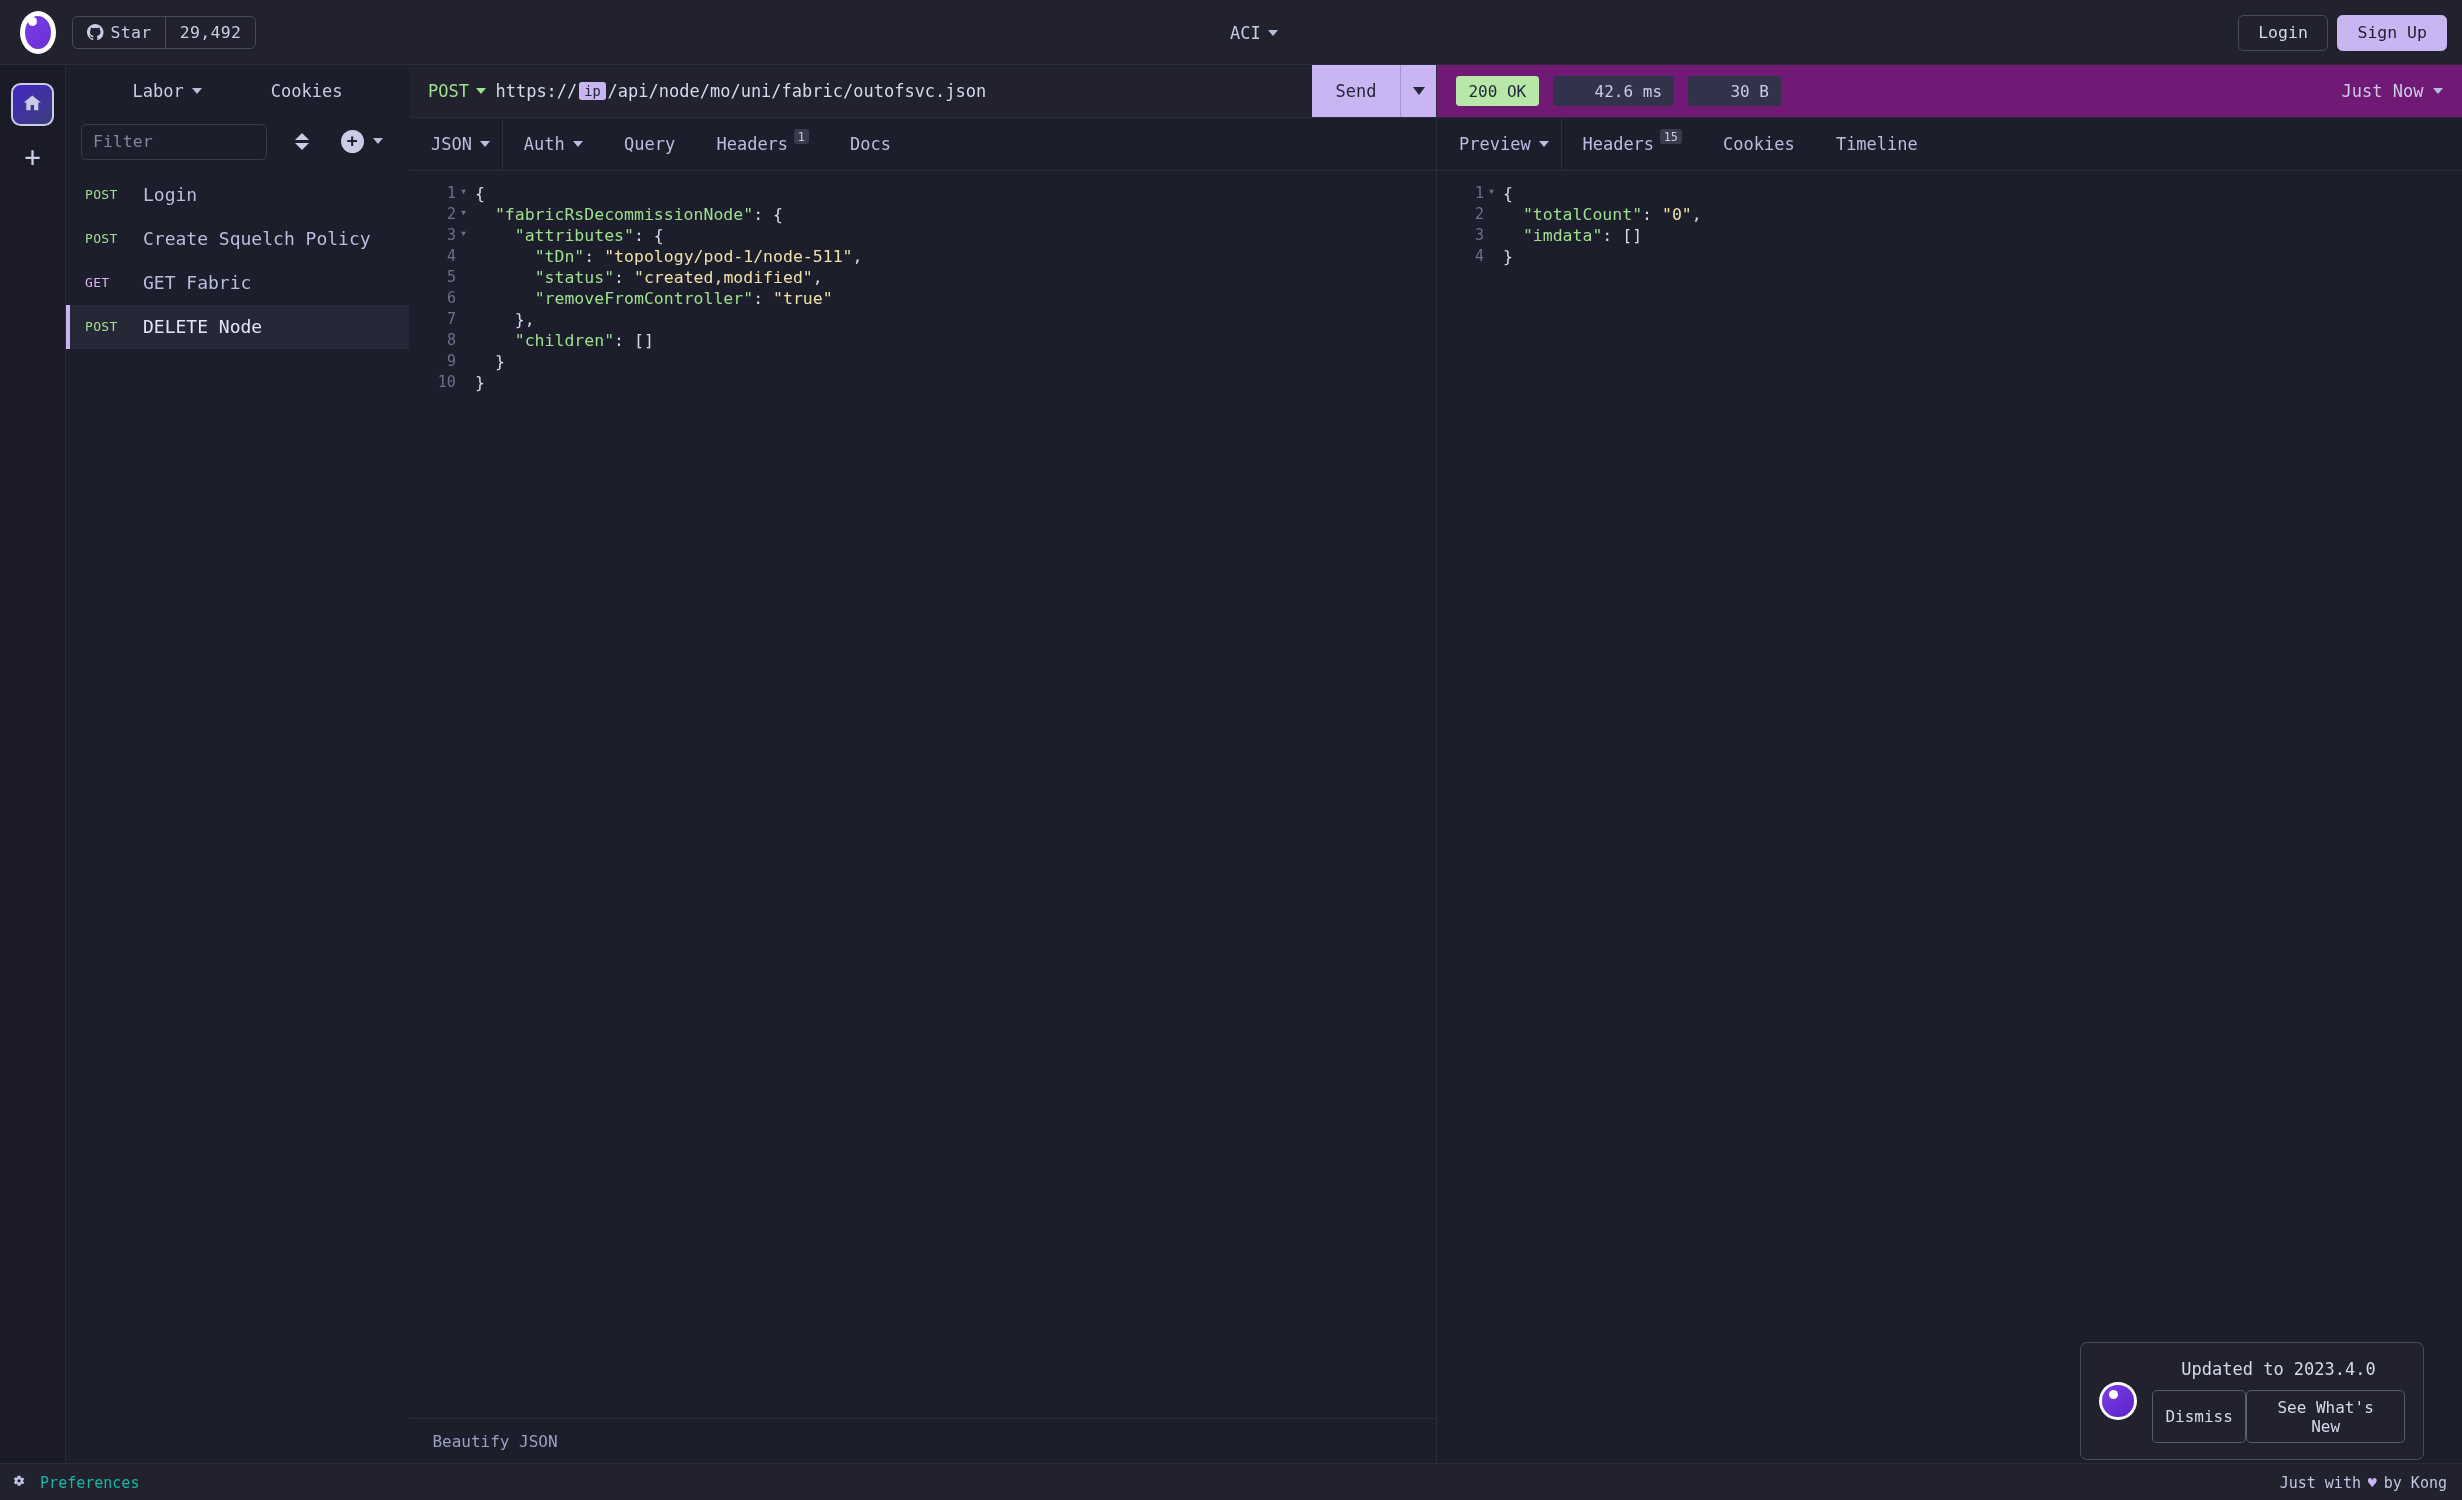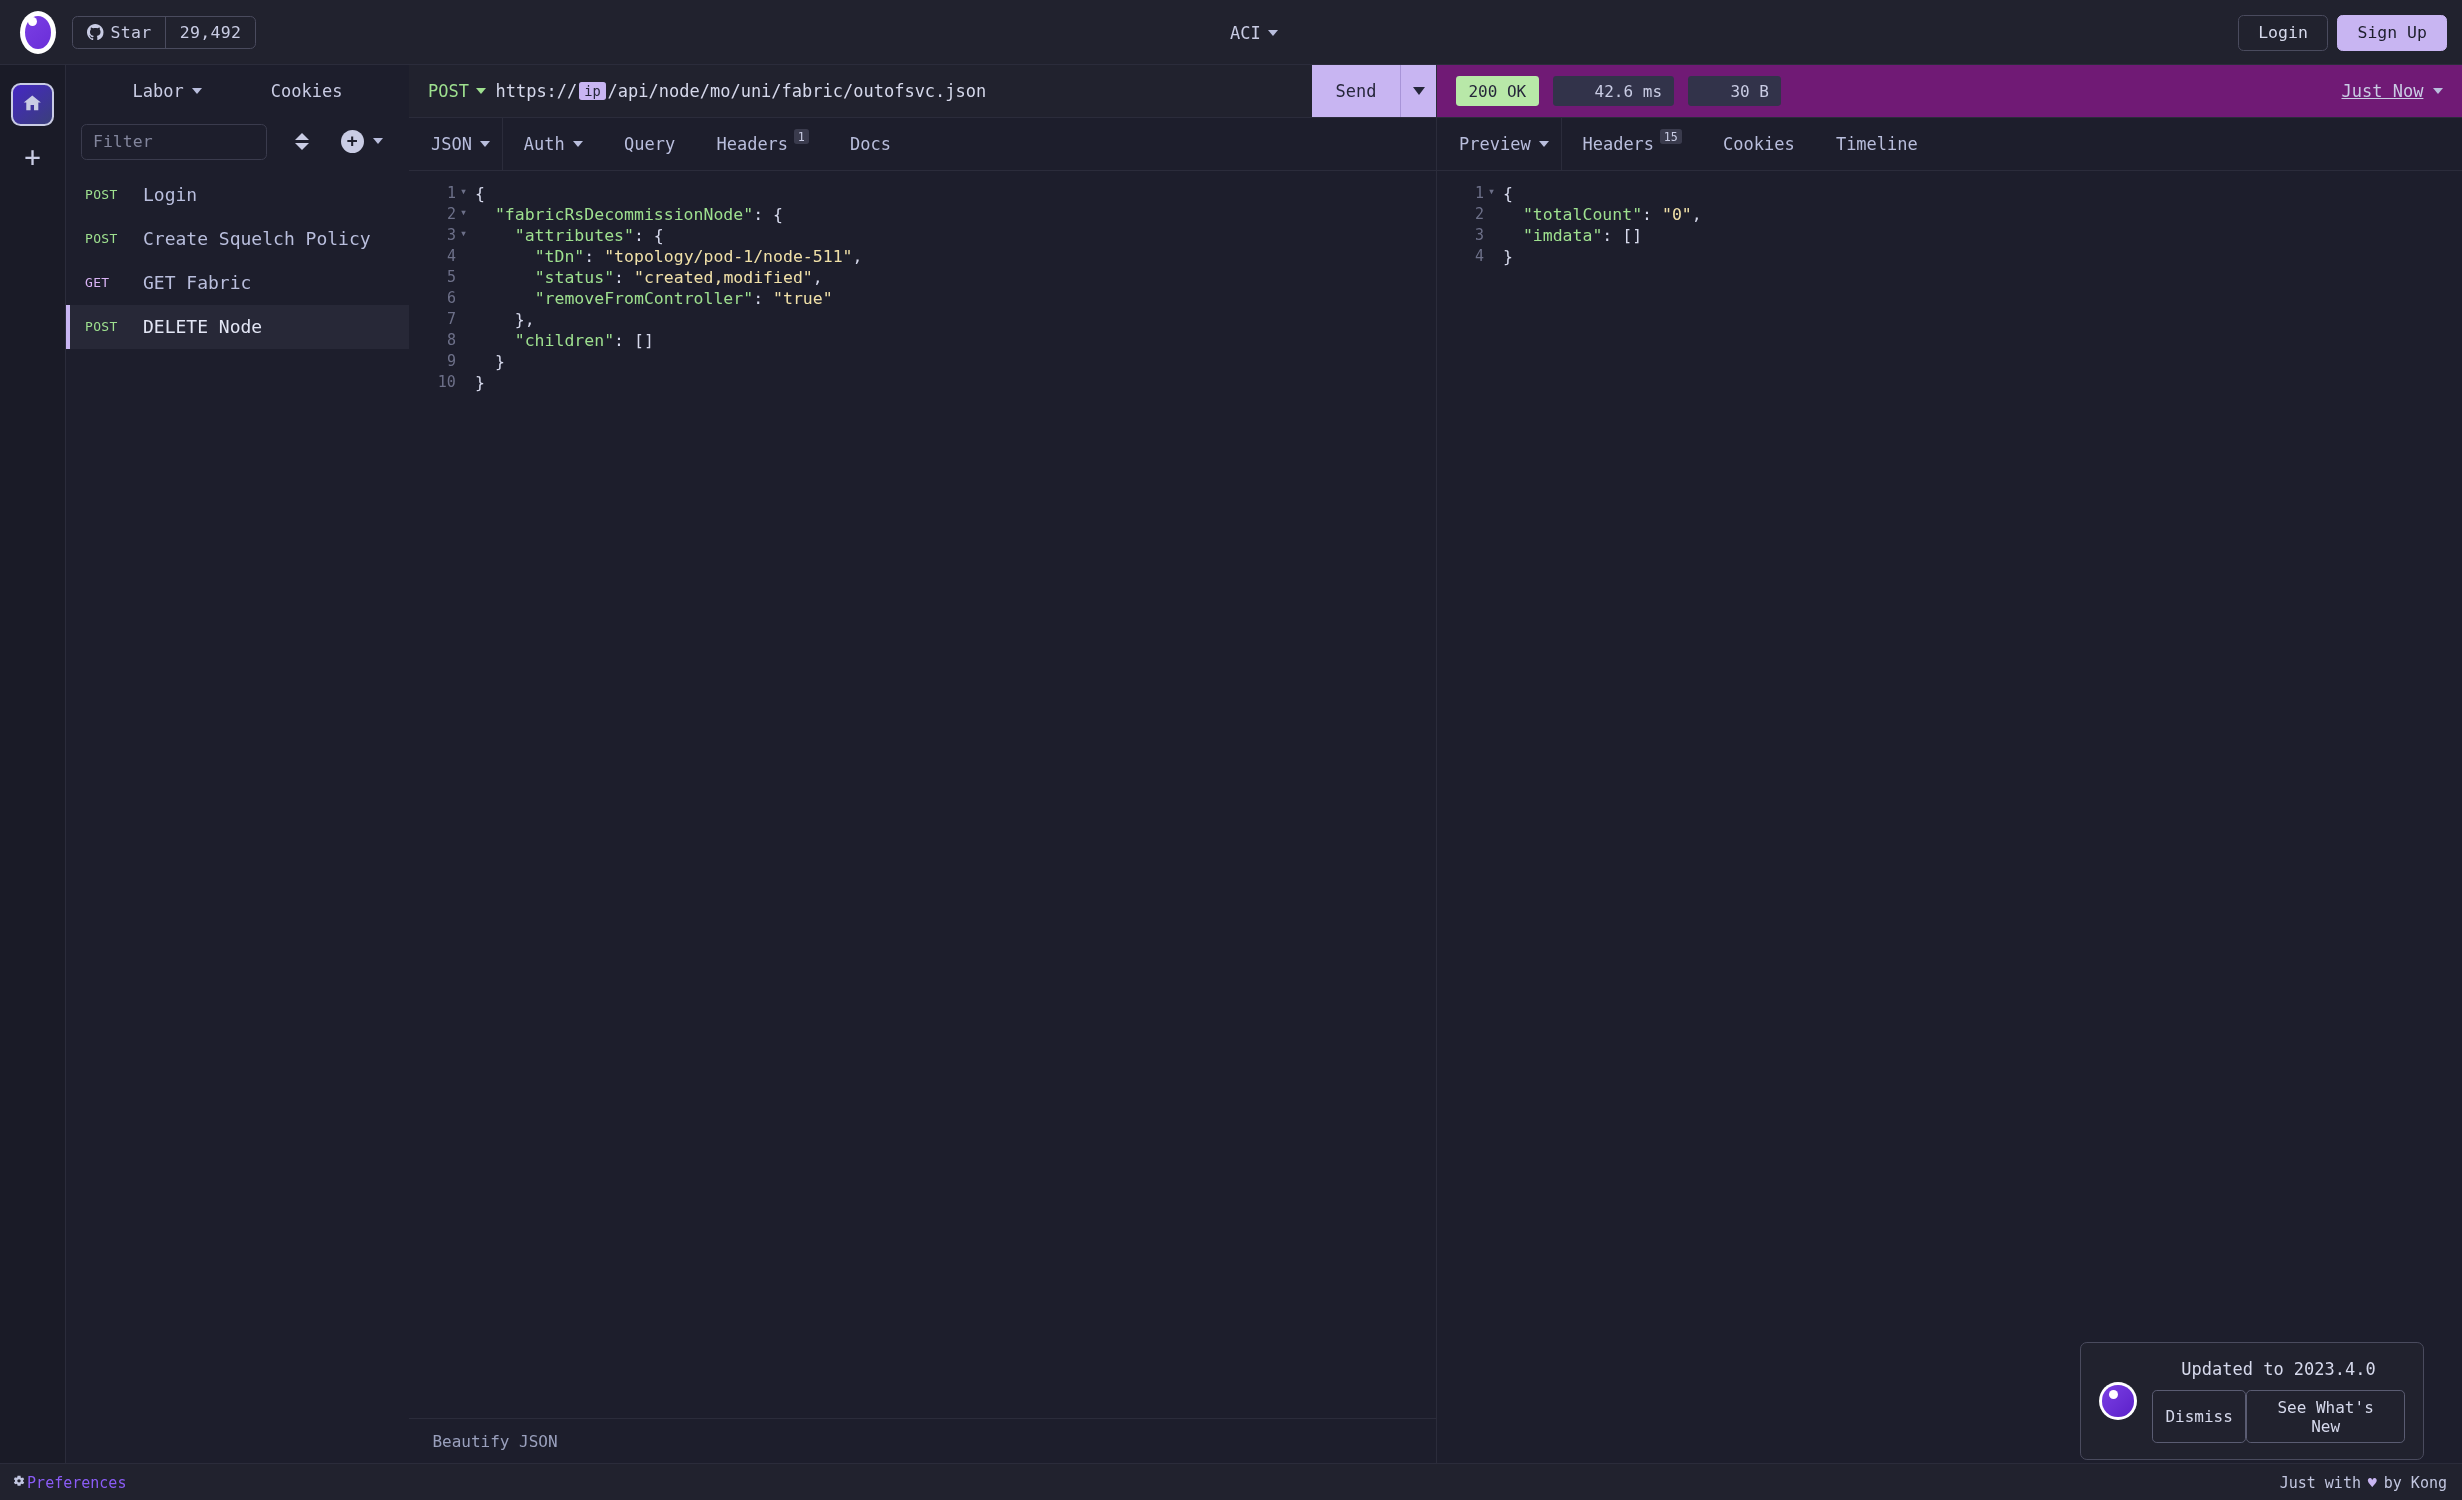--- a/index.html
+++ b/index.html
@@ -185,36 +185,36 @@
     position: absolute; left: 1437px; top: 65px; right: 0; bottom: 38px;
     background: #1d1e2c;
   }
   .res-status {
     height: 53px; display: flex; align-items: center; padding: 0 19px; gap: 14px;
     border-bottom: 0.7px solid #2b2c3b; background: #701a75;
   }
   .pill { height: 30px; display: flex; align-items: center; padding: 0 12.4px; border-radius: 3.4px; font-size: 16px; }
   .pill.ok { background: #b8e8a8; color: #25263a; }
   .pill.meta { background: #32334a; color: #c9cce4; padding-left: 42px; }
-  .res-time { margin-left: auto; display: flex; align-items: center; gap: 9.6px; color: #c9cce4; font-size: 17px; text-decoration: underline; }
+  .res-time { margin-left: auto; display: flex; align-items: center; gap: 9.6px; color: #c9cce4; font-size: 17px; }
 
   
   .pane-foot {
     position: absolute; left: 0; right: 0; bottom: 0; height: 45px;
     display: flex; align-items: center; padding-left: 23.4px;
     border-top: 0.7px solid #2b2c3b; color: #9aa0bd; font-size: 16px;
   }
   .pane-foot.ph { color: #7e829c; }
 
   .statusbar {
     position: absolute; left: 0; bottom: 0; width: 2462px; height: 38px;
     background: #21222e; border-top: 0.7px solid #2b2c3b;
     display: flex; align-items: center;
   }
-  .prefs { display: flex; align-items: center; gap: 1px; padding-left: 12.4px; color: #8b5cf6; font-size: 15px; }
+  .prefs { display: flex; align-items: center; gap: 14px; padding-left: 12.4px; color: #14b8a6; font-size: 15px; }
   .madeby { margin-left: auto; padding-right: 15px; color: #c2c6e0; font-size: 15px; display: flex; align-items: center; gap: 6.9px; }
   .heart { color: #c8b5f2; font-size: 15px; }
 
   
   .toast {
     position: absolute; right: 38px; bottom: 41px; width: 344px; height: 118px;
     background: #21222e; border: 0.7px solid #4a4b5e; border-radius: 6.9px;
     display: flex; align-items: center; padding: 0 18px; gap: 15px;
     z-index: 20;
   }

